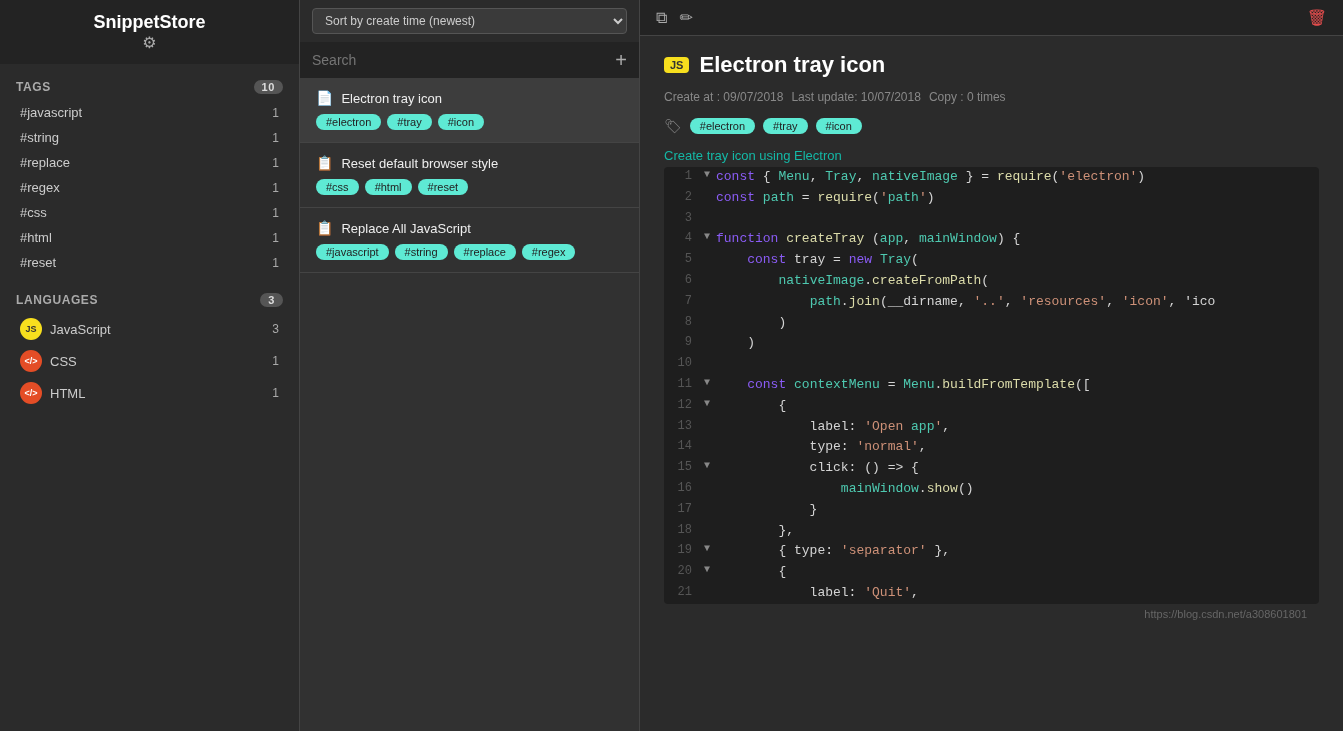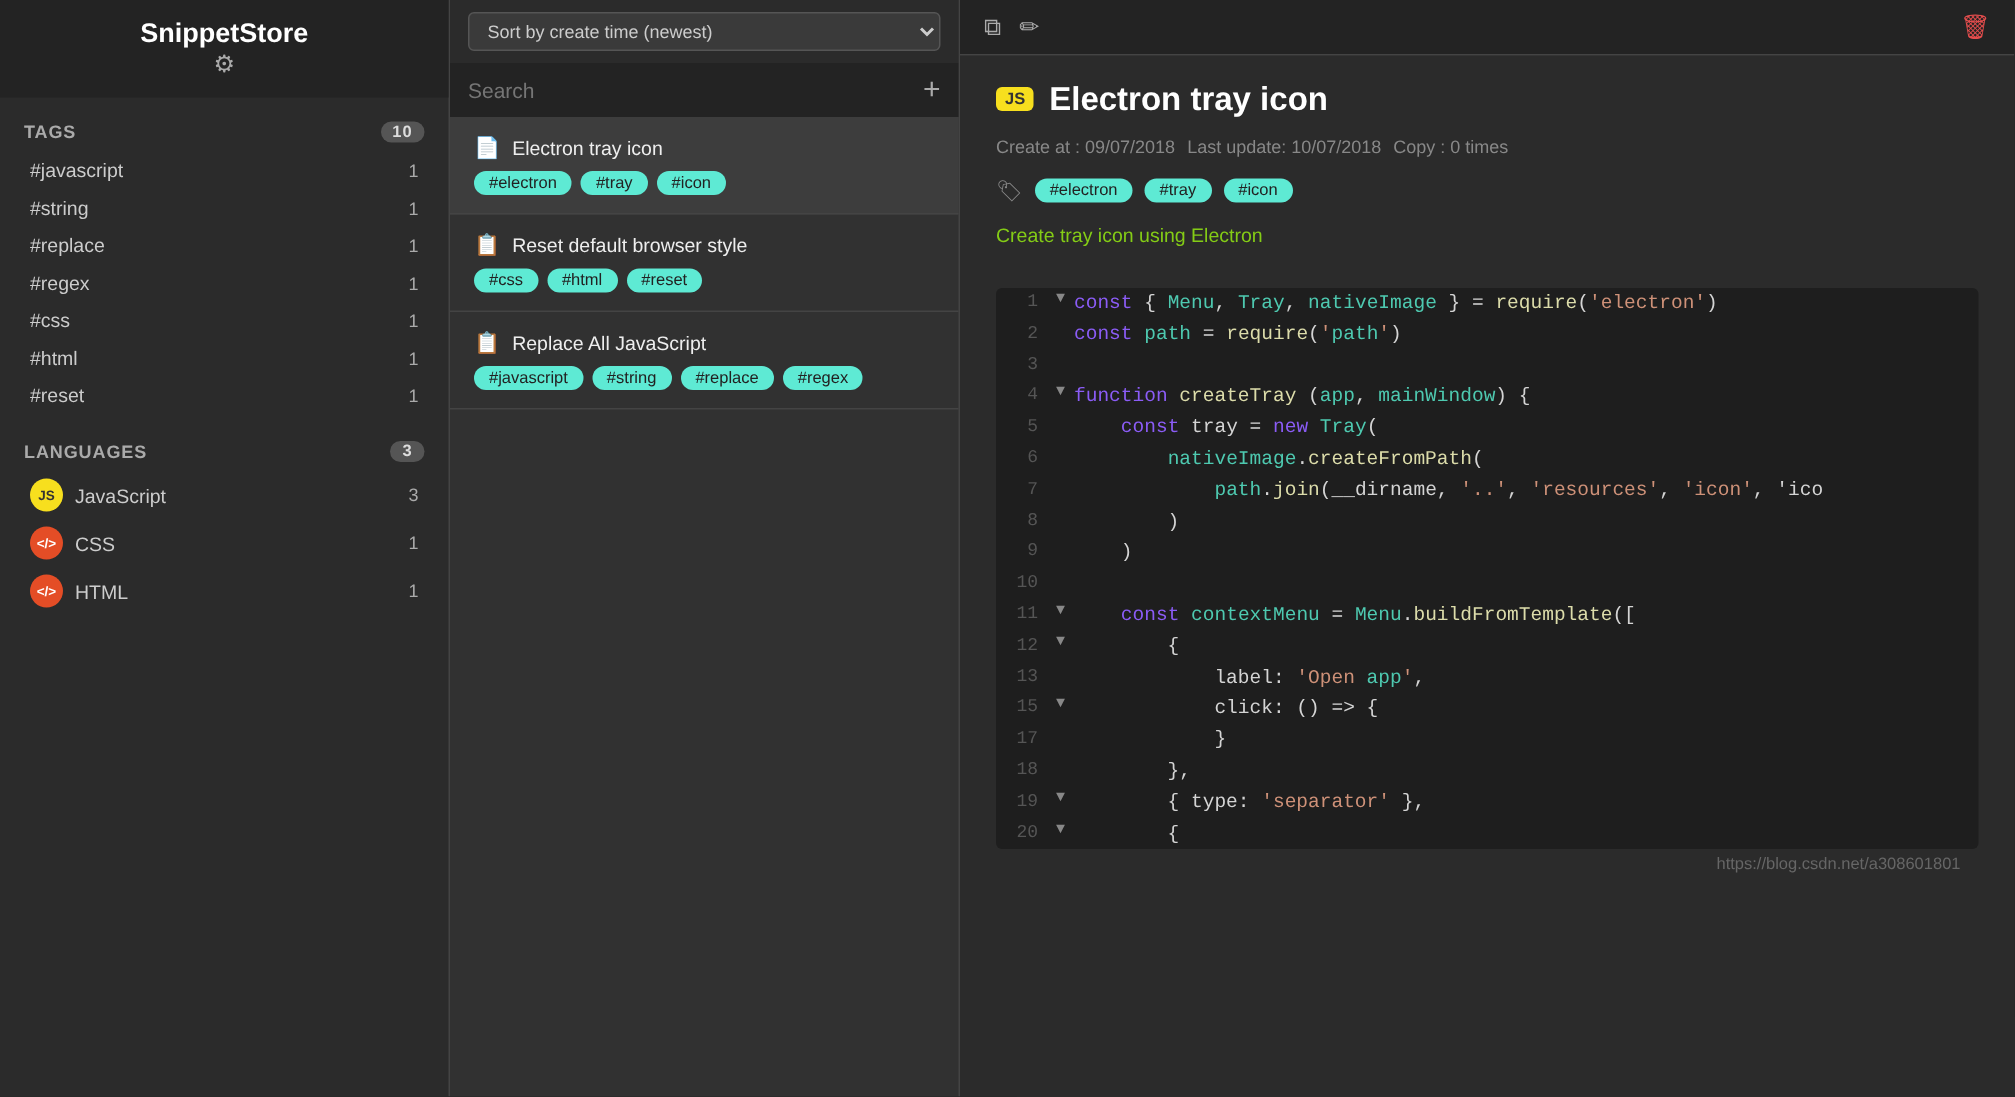--- a/index.html
+++ b/index.html
@@ -287,22 +287,22 @@
       gap: 8px;
       margin-bottom: 14px;
     }
 
     .tag-icon {
       color: #888;
       font-size: 14px;
     }
 
     .snippet-description {
-      color: #84cc16;
-      margin-bottom: 28px;
+      color: #14b8a6;
+      margin-bottom: 4px;
       font-size: 13px;
     }
 
     
     #code-block {
       background: #1e1e1e;
       border-radius: 4px;
       font-family: 'Courier New', Courier, monospace;
       font-size: 13px;
       overflow: auto;
@@ -564,43 +564,58 @@
       <td class="line-num">12</td>
       <td class="line-fold">▼</td>
       <td class="line-code">        {</td>
     </tr>
             <tr>
       <td class="line-num">13</td>
       <td class="line-fold"></td>
       <td class="line-code">            label: <span class="str">'Open <span class="obj">app</span>'</span>,</td>
     </tr>
             <tr>
+      <td class="line-num">14</td>
+      <td class="line-fold"></td>
+      <td class="line-code">            type: <span class="str">'normal'</span>,</td>
+    </tr>
+            <tr>
       <td class="line-num">15</td>
       <td class="line-fold">▼</td>
       <td class="line-code">            click: () <span class="op">=&gt;</span> {</td>
     </tr>
             <tr>
+      <td class="line-num">16</td>
+      <td class="line-fold"></td>
+      <td class="line-code">                <span class="obj">mainWindow</span>.<span class="fn">show</span>()</td>
+    </tr>
+            <tr>
       <td class="line-num">17</td>
       <td class="line-fold"></td>
       <td class="line-code">            }</td>
     </tr>
             <tr>
       <td class="line-num">18</td>
       <td class="line-fold"></td>
       <td class="line-code">        },</td>
     </tr>
             <tr>
       <td class="line-num">19</td>
       <td class="line-fold">▼</td>
       <td class="line-code">        { type: <span class="str">'separator'</span> },</td>
     </tr>
             <tr>
       <td class="line-num">20</td>
       <td class="line-fold">▼</td>
       <td class="line-code">        {</td>
     </tr>
+            <tr>
+      <td class="line-num">21</td>
+      <td class="line-fold"></td>
+      <td class="line-code">            label: <span class="str">'Quit'</span>,</td>
+    </tr>
           </tbody>
       </table>
     </div>
 
     <div id="footer-ref">https://blog.csdn.net/a308601801</div>
   </div>
 </div>
 
 </body></html>

